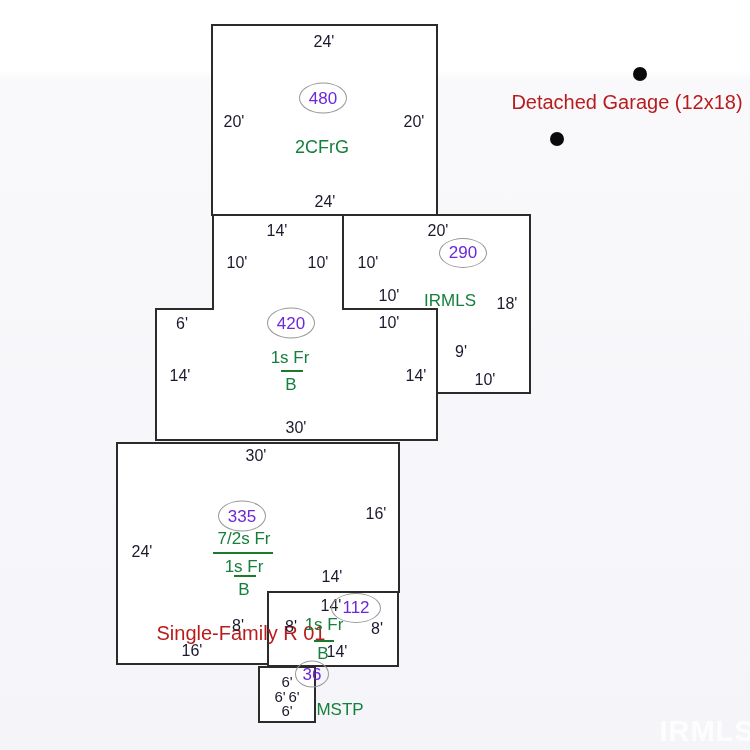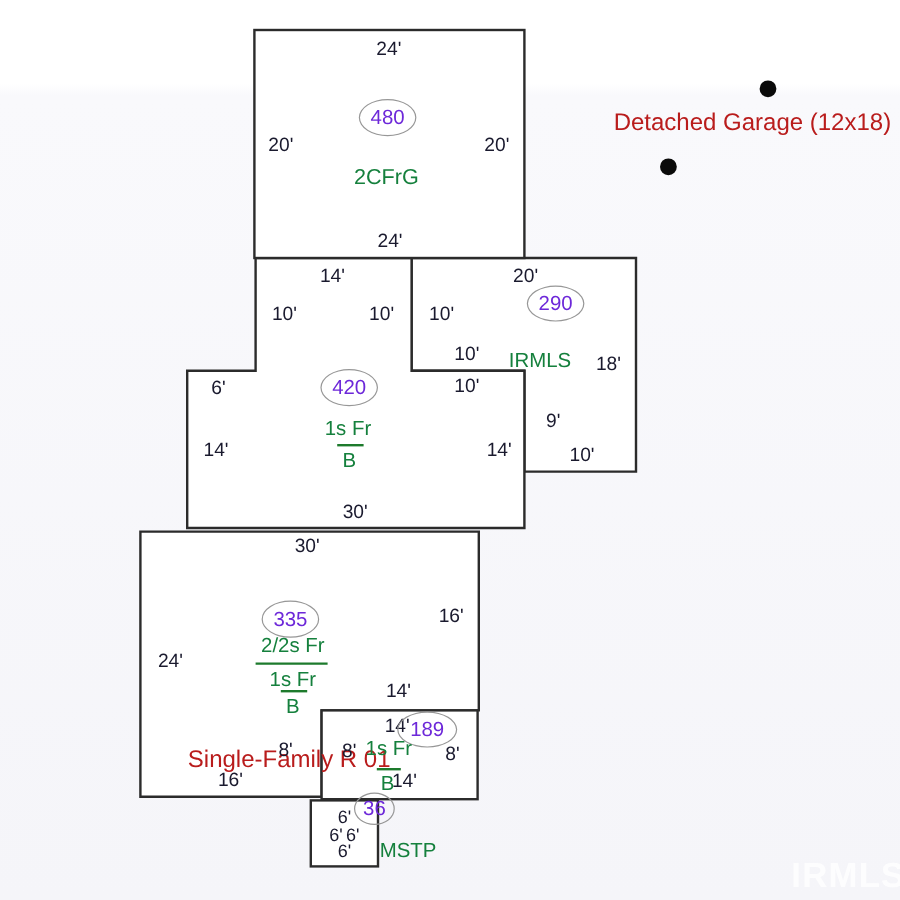--- a/index.html
+++ b/index.html
@@ -93,32 +93,32 @@
   <div class="lbl use" style="left:450px;top:300px">IRMLS</div>
   <div class="lbl dim" style="left:507px;top:304px">18'</div>
   <div class="lbl dim" style="left:389px;top:323px">10'</div>
   <div class="lbl dim" style="left:461px;top:352px">9'</div>
   <div class="lbl dim" style="left:485px;top:380px">10'</div>
 
   <div class="lbl dim" style="left:256px;top:456px">30'</div>
   <div class="oval" style="left:242px;top:516px;width:46px;height:29px">
     <span>335</span>
   </div>
-  <div class="lbl use" style="left:244px;top:538px">2/2s Fr</div>
+  <div class="lbl use" style="left:244px;top:538px">7/2s Fr</div>
   <div class="lbl use" style="left:244px;top:566px">1s Fr</div>
   <div class="lbl use" style="left:244px;top:589px">B</div>
   <div class="lbl dim" style="left:142px;top:552px">24'</div>
   <div class="lbl dim" style="left:376px;top:514px">16'</div>
   <div class="lbl dim" style="left:332px;top:577px">14'</div>
   <div class="lbl dim" style="left:238px;top:626px">8'</div>
   <div class="lbl dim" style="left:192px;top:651px">16'</div>
 
   <div class="lbl dim" style="left:331px;top:606px">14'</div>
   <div class="oval" style="left:356px;top:608px;width:48px;height:28px">
-    <span>189</span>
+    <span>112</span>
   </div>
   <div class="lbl use" style="left:324px;top:624px">1s Fr</div>
   <div class="lbl dim" style="left:291px;top:627px">8'</div>
   <div class="lbl dim" style="left:377px;top:629px">8'</div>
   <div class="lbl use" style="left:323px;top:653px">B</div>
   <div class="lbl dim" style="left:337px;top:652px">14'</div>
 
   <div class="oval" style="left:312px;top:674px;width:32px;height:25px">
     <span>36</span>
   </div>

